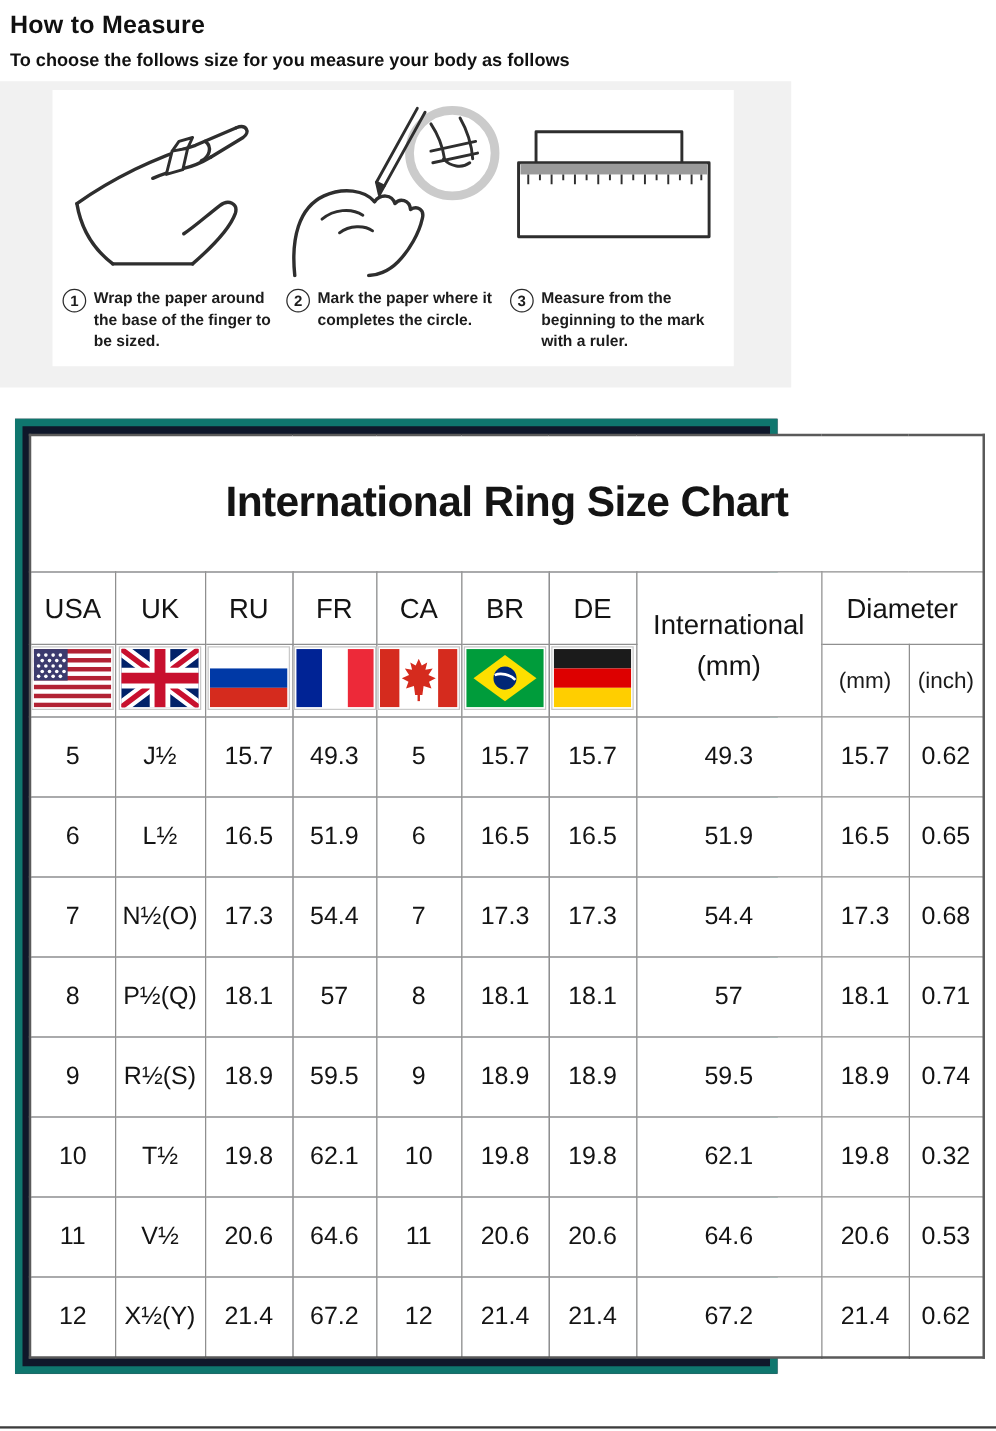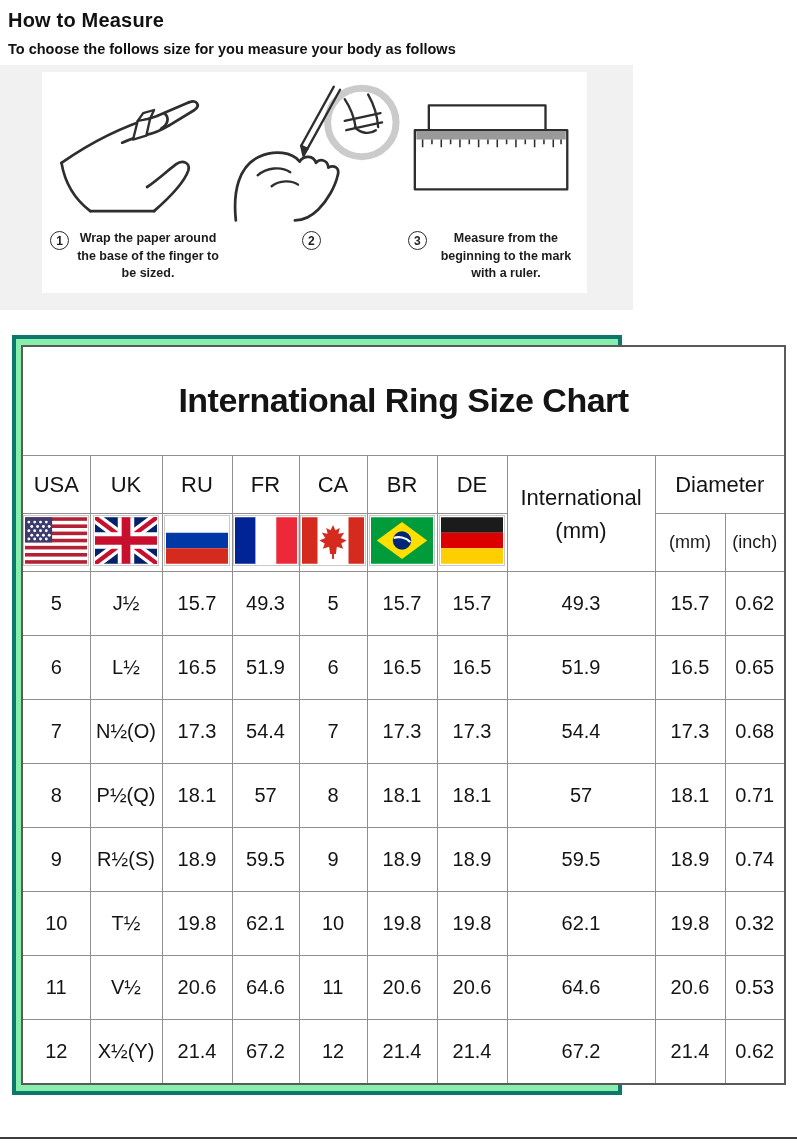--- a/index.html
+++ b/index.html
@@ -21,26 +21,26 @@
   .steps-card { background: #ffffff; display: flex; padding: 8px 4px 10px 4px; }
   .step { width: 33.33%; display: flex; flex-direction: column; align-items: center; }
   .illus { height: 142px; display: flex; align-items: flex-end; justify-content: center; }
   .illus svg { display: block; }
   .caption { display: flex; align-items: flex-start; margin-top: 8px; padding: 0 4px; }
   .num {
     flex: 0 0 auto; width: 19px; height: 19px; border: 1.5px solid #2b2b2b; border-radius: 50%;
     display: inline-flex; align-items: center; justify-content: center;
     font-size: 12px; font-weight: 700; margin-right: 6px; margin-top: 1px; color: #1c1c1c;
   }
-  .cap-text { font-size: 12.5px; font-weight: 700; line-height: 1.4; max-width: 172px; color: #1c1c1c; text-align: center; }
+  .cap-text { font-size: 12.5px; font-weight: 700; line-height: 1.4; max-width: 172px; color: #1c1c1c; }
 
   
   .table-card {
-    margin: 25px 11px 0 12px; background: #86efac;
-    border: 4px solid #0f766e; padding: 6px 5px; box-shadow: 0 0 2px rgba(0,0,0,0.06);
+    margin: 25px 11px 0 12px; background: #0f172a;
+    border: 6px solid #0f766e; padding: 6px 5px; box-shadow: 0 0 2px rgba(0,0,0,0.06);
   }
   table.ring { border-collapse: collapse; width: 100%; table-layout: fixed; border: 2px solid #5a5a5a; }
   table.ring td { border: 1px solid #8f8f8f; text-align: center; vertical-align: middle; background: #fff; }
   tr.title-row td { height: 110px; font-size: 34px; font-weight: 600; letter-spacing: -0.5px; color: #141414; }
   tr.head-row td { height: 58px; font-size: 22px; color: #141414; }
   tr.flag-row td { height: 58px; }
   tr.data-row td { height: 64px; font-size: 20px; color: #141414; }
   td.circ-cell { font-size: 20px; line-height: 1.5; }
   td.unit-cell { font-size: 18px; }
   .flag-wrap { display: inline-block; line-height: 0; border: 1px solid #c9c9c9; background: #fff; padding: 1px; }
@@ -98,20 +98,21 @@
             <path d="M146 10 L104 86"></path>
             <path d="M96 82 L99 95 L104 86 Z" fill="#2e2e2e"></path>
             <path d="M12 178 C8 140 16 108 42 96 C62 87 84 90 94 102" stroke-width="3.5"></path>
             <path d="M94 102 C100 94 112 94 115 104 C120 98 130 100 131 110 C138 106 146 110 143 120 C140 134 130 152 118 164 C108 174 96 178 88 178" stroke-width="3.5"></path>
             <path d="M40 120 C52 110 70 108 82 116"></path>
             <path d="M58 134 C68 126 84 126 92 132"></path>
           </svg>
         </div>
         <div class="caption">
           <span class="num">2</span>
+          <span class="cap-text">Mark the paper where it completes the circle.</span>
         </div>
       </div>
 
       <div class="step">
         <div class="illus">
           <svg width="218" height="140" viewBox="0 0 225 180" fill="none" stroke="#2e2e2e" stroke-width="3" stroke-linejoin="round">
             <rect x="30" y="30" width="150" height="34" fill="#ffffff"></rect>
             <rect x="12" y="62" width="196" height="76" fill="#ffffff"></rect>
             <rect x="14" y="63" width="192" height="11" fill="#9a9a9a" stroke="none"></rect>
             <path stroke-width="2" d="M22 74 v10 M34 74 v6 M46 74 v10 M58 74 v6 M70 74 v10 M82 74 v6 M94 74 v10 M106 74 v6 M118 74 v10 M130 74 v6 M142 74 v10 M154 74 v6 M166 74 v10 M178 74 v6 M190 74 v10 M200 74 v6"></path>

